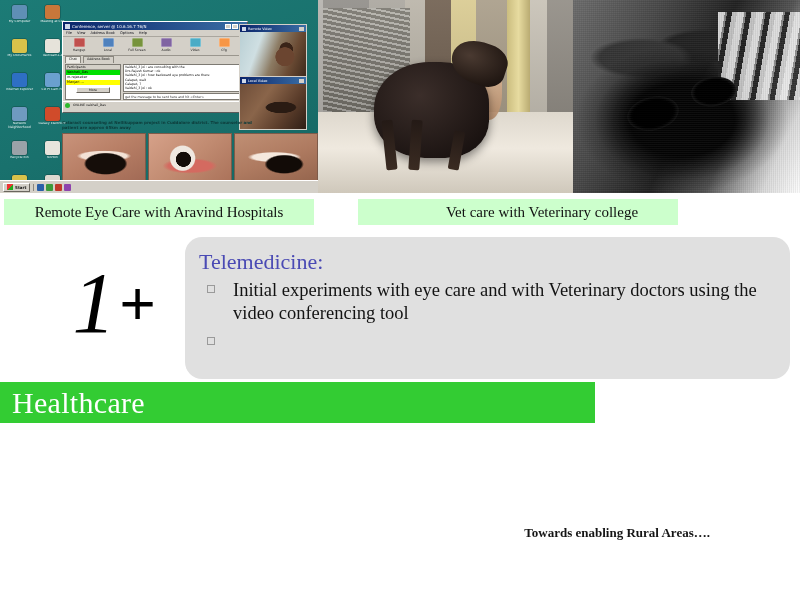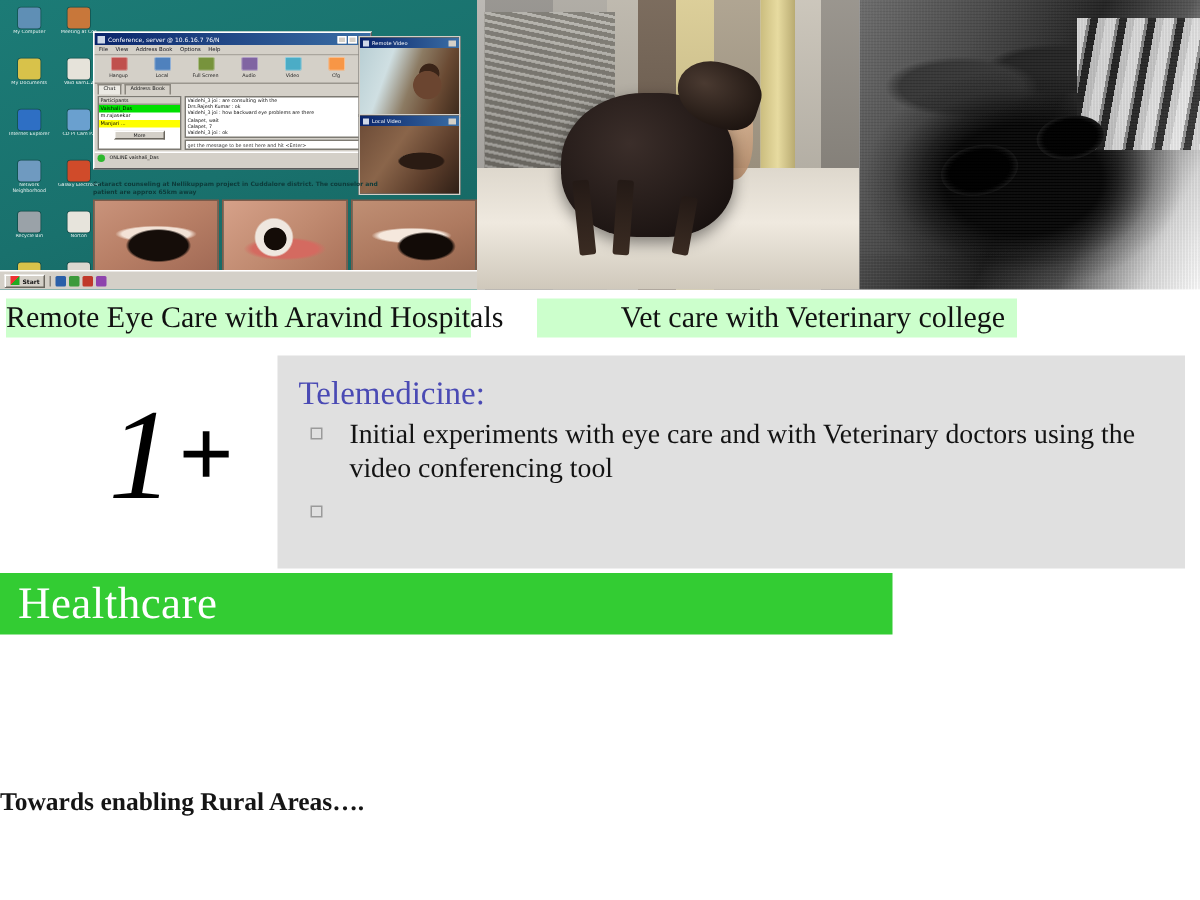--- a/index.html
+++ b/index.html
@@ -424,34 +424,35 @@
     transform: rotate(-8deg);
   }
 
   
   .caption-row { position: absolute; left: 0; top: 199px; width: 800px; height: 28px; }
   .cap-label {
     position: absolute;
     background: #ccffcc;
     color: #111111;
     font-family: "Liberation Serif", serif;
-    font-size: 20px;
+    font-size: 15px;
     line-height: 26px;
     text-align: center;
     white-space: nowrap;
   }
   #caption-eye  { left: 4px;   top: 0; width: 310px; }
   #caption-vet  { left: 358px; top: 0; width: 320px; padding-left: 48px; }
 
   
   .content-panel {
     position: absolute;
     left: 185px; top: 237px;
     width: 605px; height: 142px;
     background: #e0e0e0;
+    border-radius: 17px;
   }
   .tele-head {
     font-family: "Liberation Serif", serif;
     font-size: 22px;
     color: #4a4ab4;
     padding: 12px 0 4px 14px;
     line-height: 26px;
   }
   .bullets { list-style: none; margin: 0; padding: 0 16px 0 16px; }
   .bullets li {
@@ -506,23 +507,23 @@
     line-height: 41px;
     padding-left: 12px;
     letter-spacing: .3px;
   }
 
   
   .footer-note {
     position: absolute;
     left: 0; top: 525px;
     width: 800px;
-    text-align: left;
+    text-align: right;
     font-family: "Liberation Serif", serif;
-    font-size: 17px;
+    font-size: 13px;
     font-weight: bold;
     color: #151515;
     padding-right: 90px;
   }
 </style>
 </head>
 <body>
 
 <div id="slide">
 

